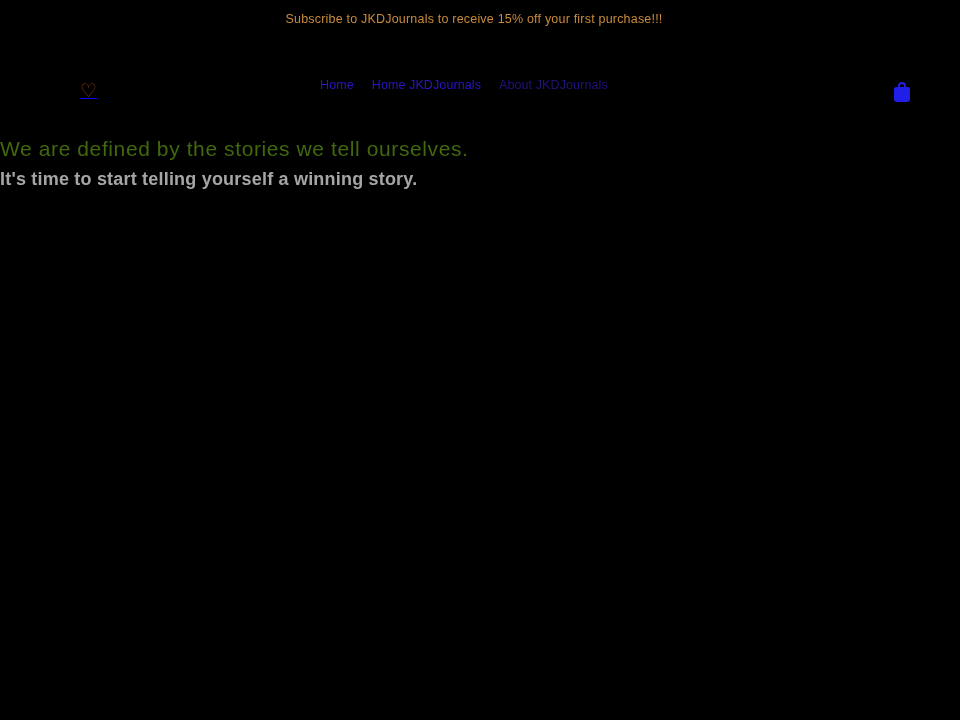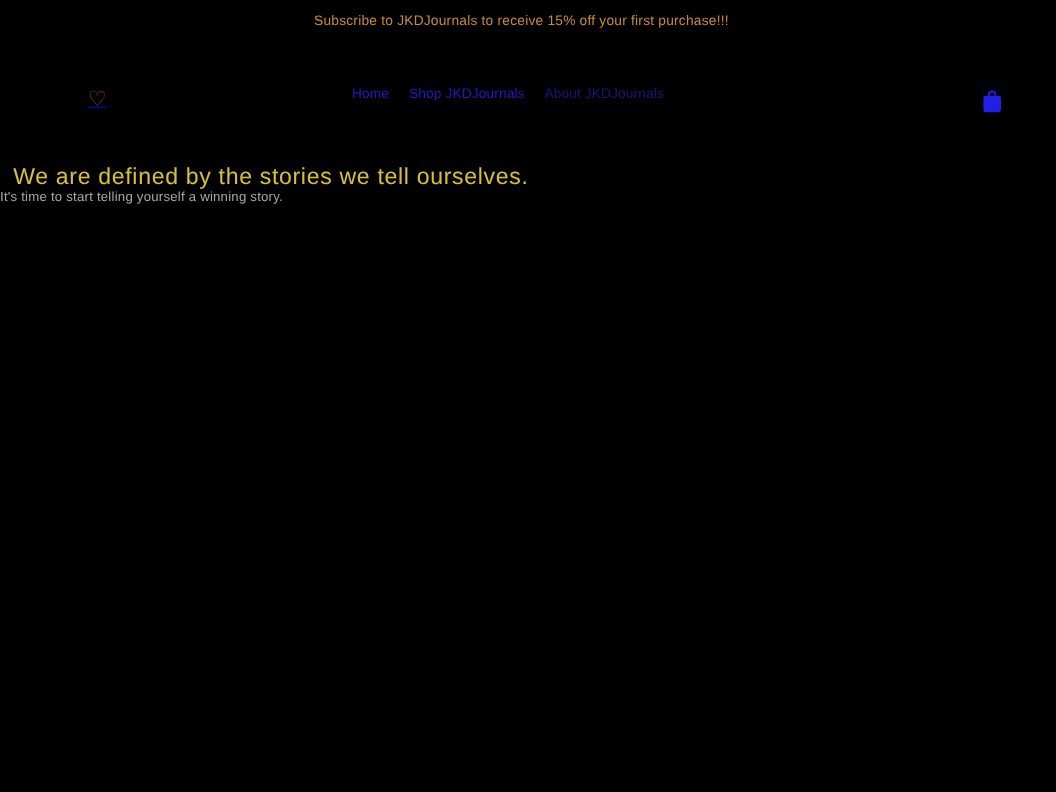--- a/index.html
+++ b/index.html
@@ -118,36 +118,36 @@
     top: 123px;
     left: 0;
     width: 960px;
     height: 597px;
     background: #000000;
   }
   .hero-heading {
     position: absolute;
     left: 0px;
     top: 12px;
-    margin: 12px;
+    margin: 0;
     font-size: 21px;
     font-weight: 400;
     line-height: 28px;
     letter-spacing: 0.6px;
-    color: #fde047;
+    color: #4d7c0f;
     white-space: nowrap;
     opacity: 0.85;
   }
   .hero-sub {
     position: absolute;
     left: 0px;
     top: 47px;
     margin: 0;
-    font-size: 12px;
-    font-weight: 400;
+    font-size: 18px;
+    font-weight: 700;
     line-height: 18px;
     letter-spacing: 0.2px;
     color: #cfcfcf;
     white-space: nowrap;
     opacity: 0.8;
   }
 </style>
 </head>
 <body>
 
@@ -158,21 +158,21 @@
   </div>
 
   <header class="site-header">
 
     <a class="logo-wrap" href="#">
       <span class="logo-glyph">♡</span>
     </a>
 
     <nav class="main-nav">
       <a class="nav-link" href="#">Home</a>
-      <a class="nav-link" href="#">Shop JKDJournals</a>
+      <a class="nav-link" href="#">Home JKDJournals</a>
       <a class="nav-link dim" href="#">About JKDJournals</a>
     </nav>
 
     <a class="cart-wrap" href="#">
       <span class="cart-icon"></span>
     </a>
 
   </header>
 
   <section class="hero">

